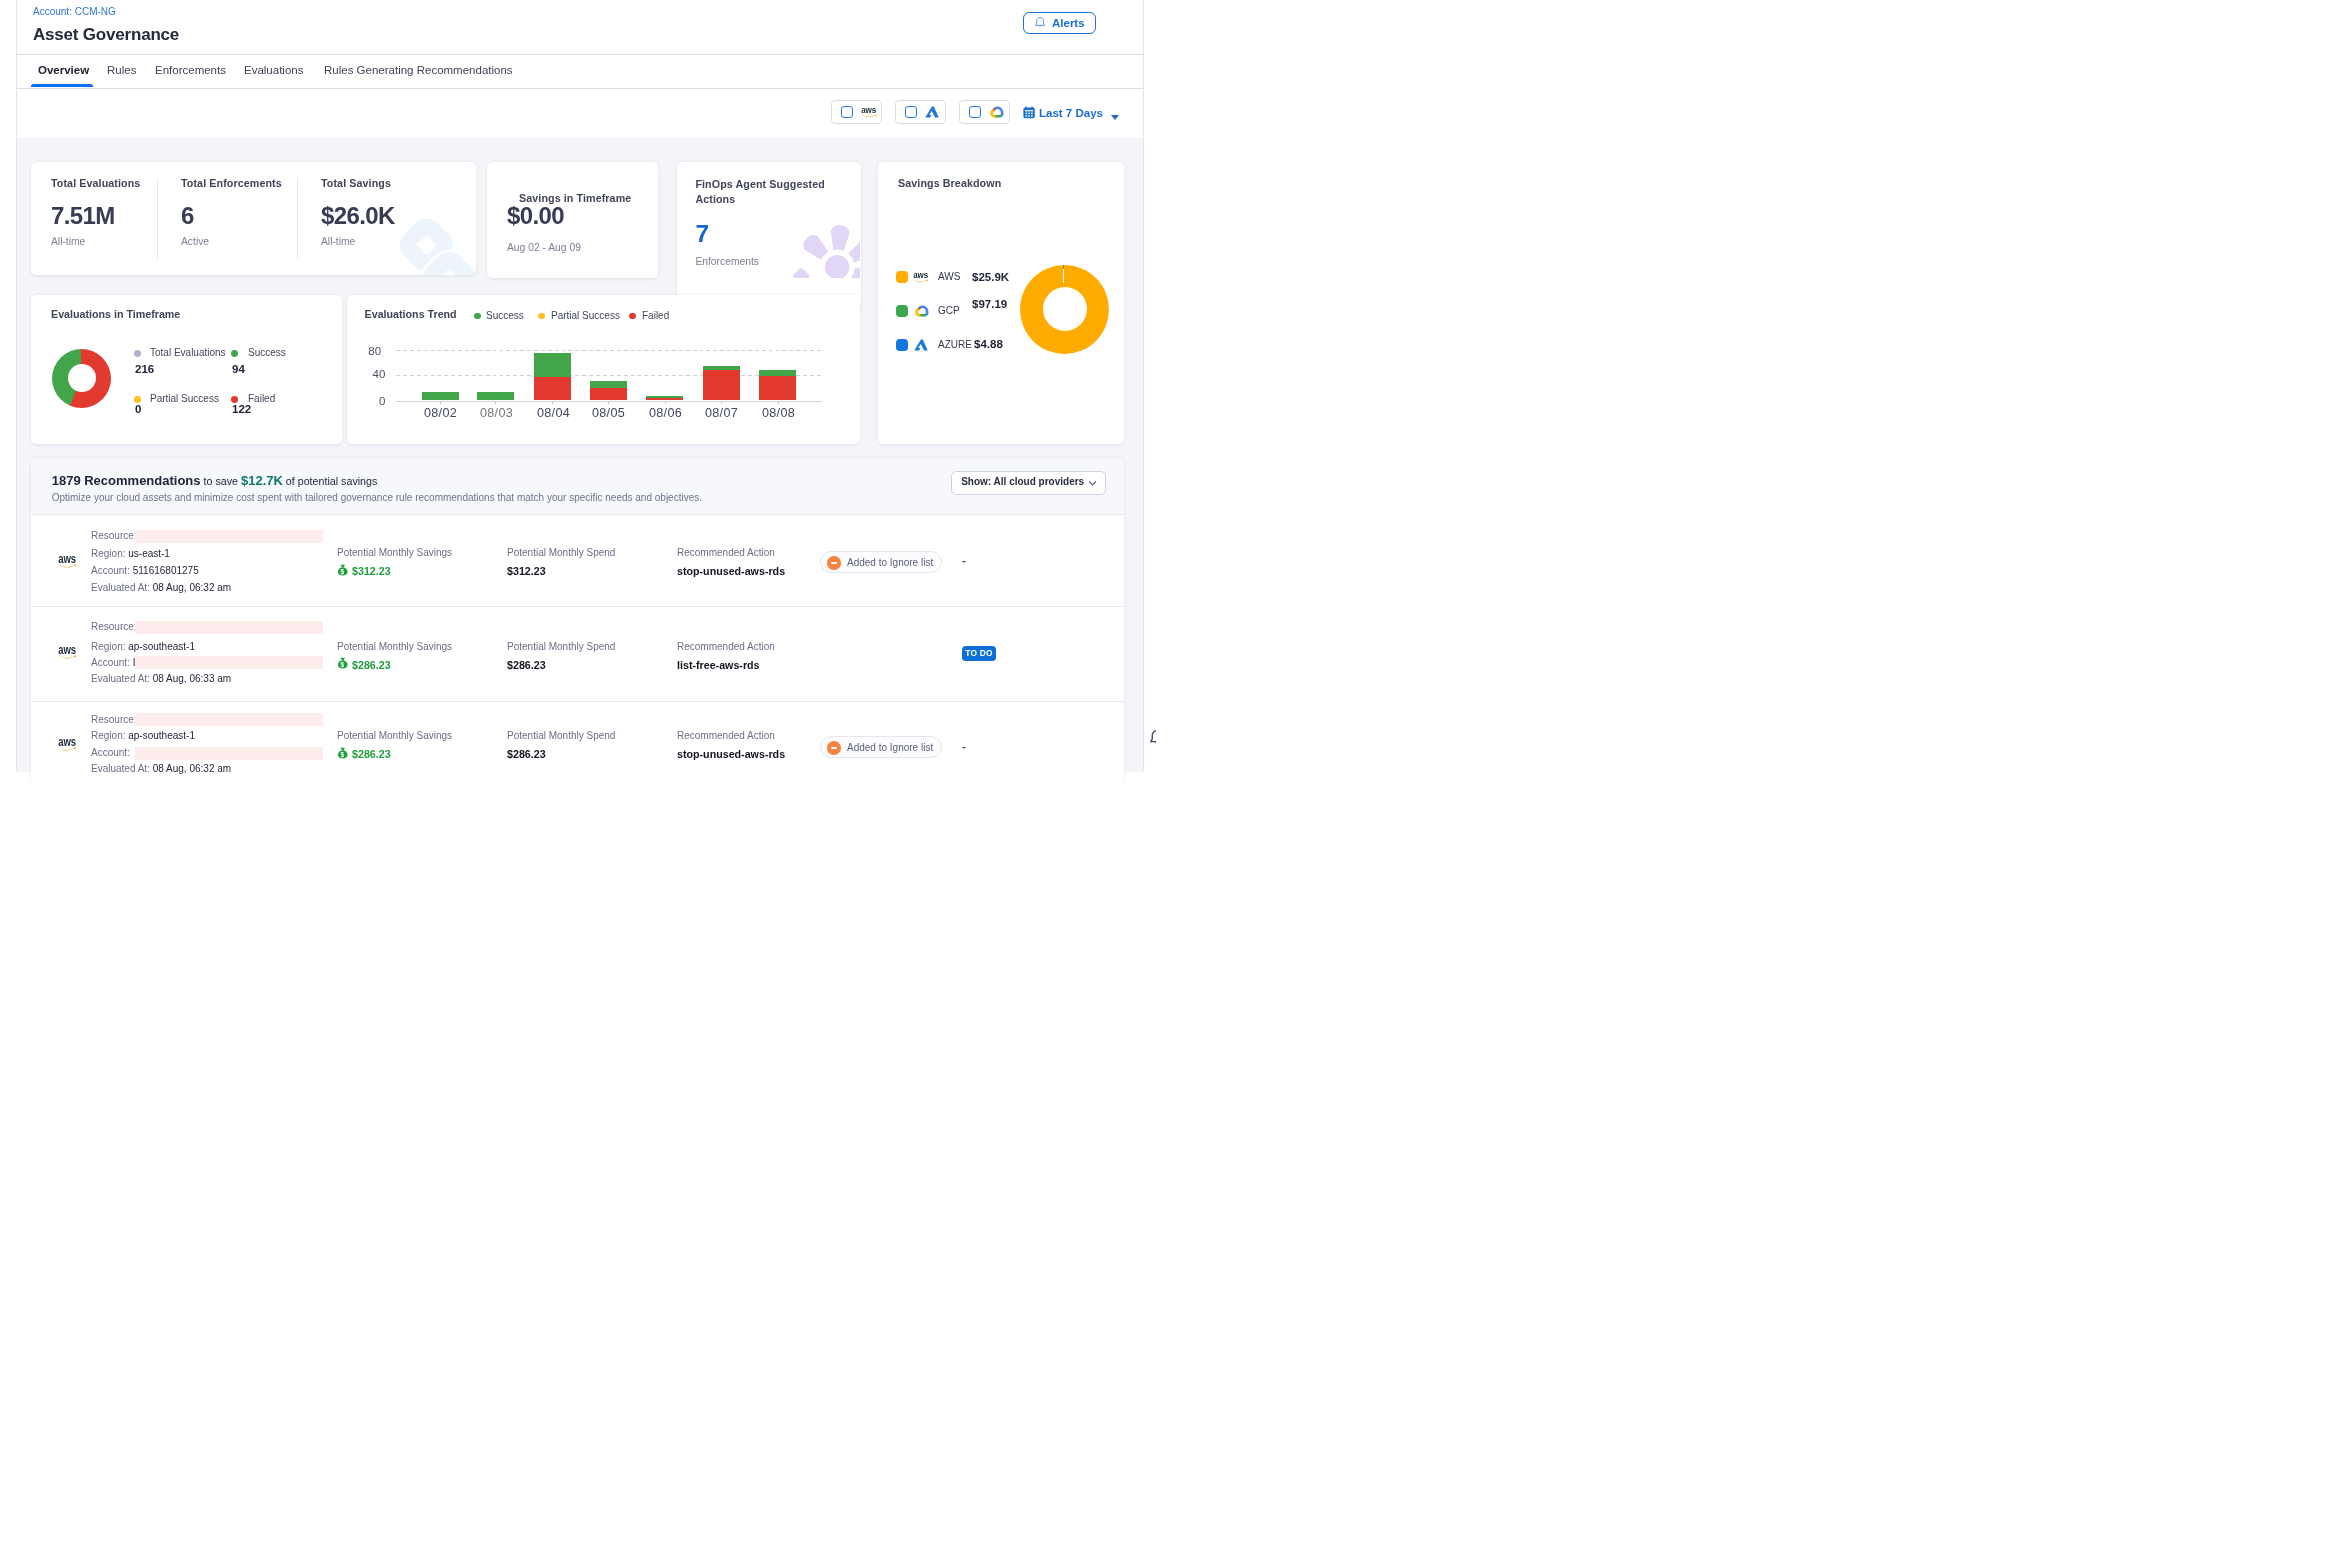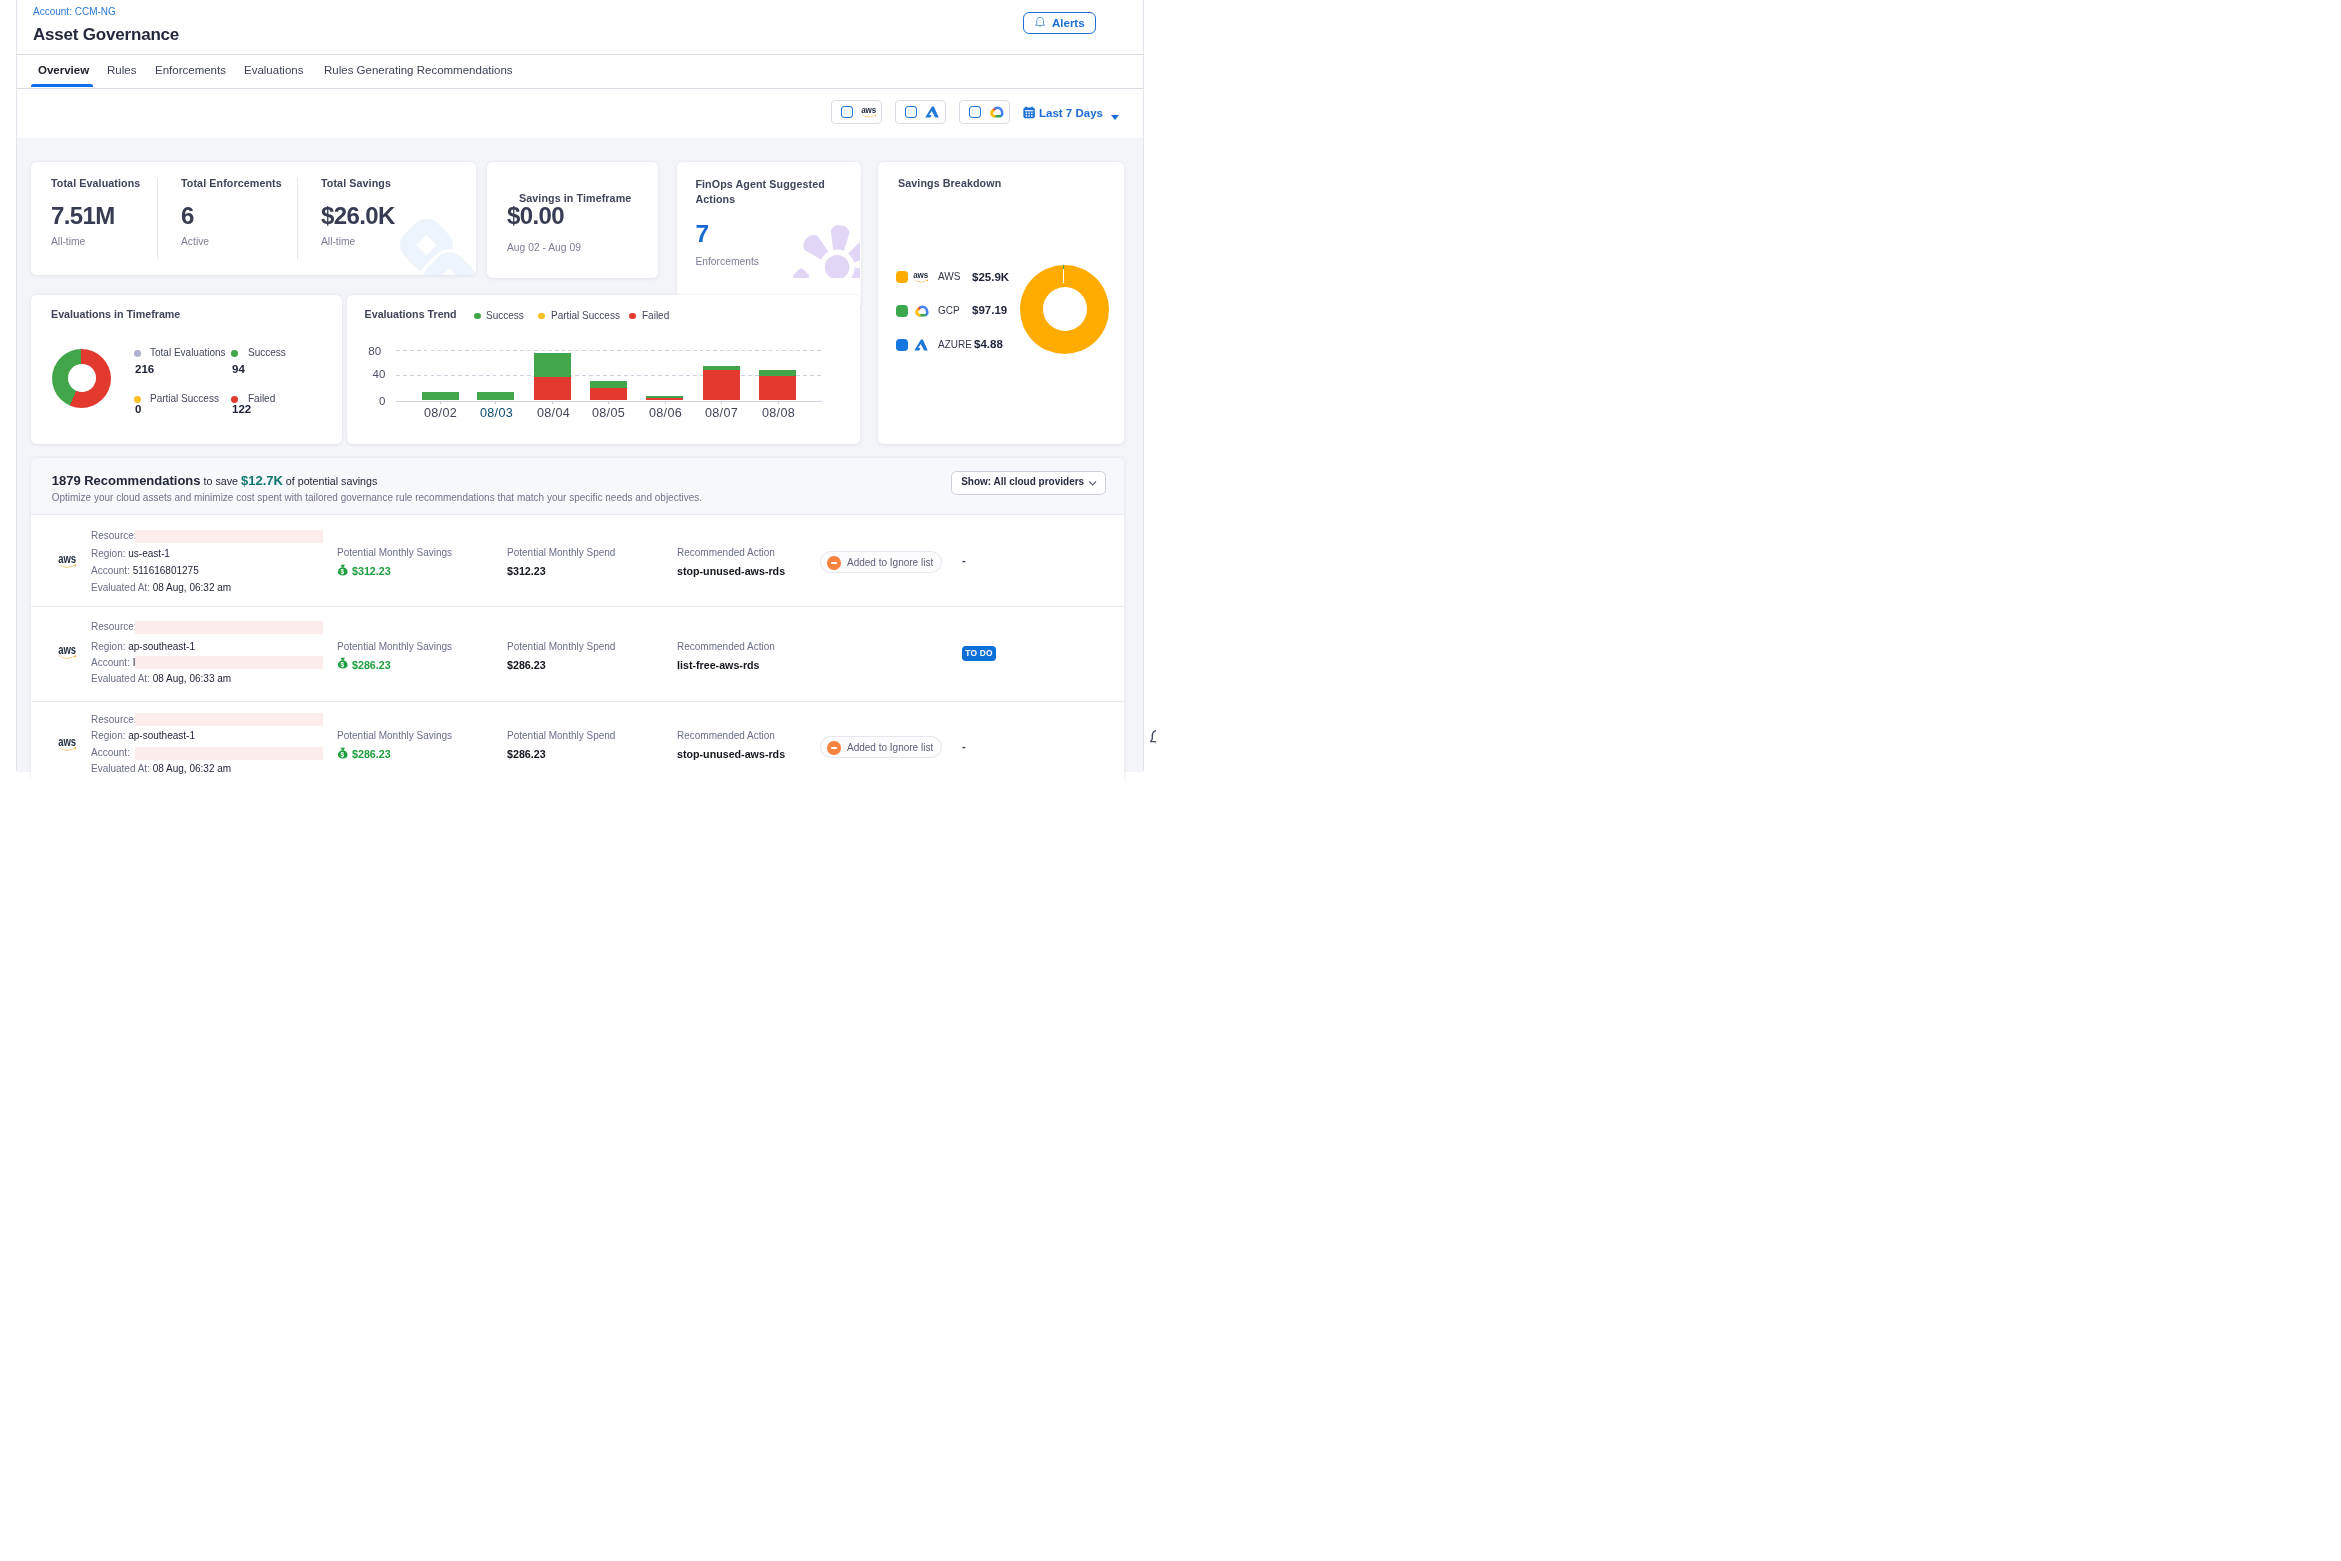--- a/index.html
+++ b/index.html
@@ -164,21 +164,21 @@
     <svg class="abs" style="left:35px; top:142px;" width="17" height="13" viewBox="0 0 22 17">
         <g stroke-linecap="round" fill="none" stroke-width="3.3">
           <path d="M6.4 7.3 L9.9 4.1" stroke="#ea4335"></path>
           <path d="M9.9 4.1 A6.2 6.2 0 0 1 18.3 8.7 L18.3 10.2 A3.3 3.3 0 0 1 16.4 14.4" stroke="#4285f4"></path>
           <path d="M15.2 14.6 L8.3 14.6" stroke="#34a853"></path>
           <path d="M8.3 14.6 A4.6 4.6 0 0 1 4.5 9.6 L6.2 7.5" stroke="#fbbc05"></path>
         </g>
 
     </svg>
     <div class="abs" style="left:60px; top:143px; font-size:10px; color:#33374c;">GCP</div>
-    <div class="abs" style="left:94px; top:142px; font-size:11.5px; font-weight:bold; color:#22263a;">$97.19</div>
+    <div class="abs" style="left:94px; top:136px; font-size:11.5px; font-weight:bold; color:#22263a;">$97.19</div>
     <div class="abs" style="left:18.4px; top:177px; width:11.5px; height:11.5px; border-radius:3.8px; background:#1476e0;"></div>
     <svg class="abs" style="left:35px; top:176px;" width="16" height="13.8" viewBox="0 0 21 18">
         <path d="M10.4 1.8 L13.0 1.8 L19.3 16.2 L14.6 16.2 L10.2 7.8 L6.8 13.1 L10.0 13.1 L8.2 16.2 L1.7 16.2 Z" fill="#2079d8"></path>
       </svg>
     <div class="abs" style="left:60px; top:177px; font-size:10px; color:#33374c;">AZURE</div>
     <div class="abs" style="left:96px; top:176px; font-size:11.5px; font-weight:bold; color:#22263a;">$4.88</div>
   </div>
 
   <div class="card" style="left:31px; top:295px; width:311px; height:149px;">
     <div class="abs" style="left:20px; top:13px; font-size:10.7px; font-weight:bold; color:#3f4459;">Evaluations in Timeframe</div>
@@ -230,21 +230,21 @@
     <div class="abs" style="left:412px; bottom:68px; width:37px; background:#42a549; height:6.1px;"></div>
 
     <div class="abs" style="left:93px; top:106px; width:0.8px; height:3.1px; background:#c6cbd9;"></div>
     <div class="abs" style="left:148px; top:106px; width:0.8px; height:3.1px; background:#c6cbd9;"></div>
     <div class="abs" style="left:205px; top:106px; width:0.8px; height:3.1px; background:#c6cbd9;"></div>
     <div class="abs" style="left:261px; top:106px; width:0.8px; height:3.1px; background:#c6cbd9;"></div>
     <div class="abs" style="left:318px; top:106px; width:0.8px; height:3.1px; background:#c6cbd9;"></div>
     <div class="abs" style="left:374px; top:106px; width:0.8px; height:3.1px; background:#c6cbd9;"></div>
     <div class="abs" style="left:431px; top:106px; width:0.8px; height:3.1px; background:#c6cbd9;"></div>
     <div class="abs" style="left:70px;  top:111px; width:47px; text-align:center; font-size:12.6px; letter-spacing:0.3px; color:#42465c;">08/02</div>
-    <div class="abs" style="left:126px; top:111px; width:47px; text-align:center; font-size:12.6px; letter-spacing:0.3px; color:#0c4a6e;">08/03</div>
+    <div class="abs" style="left:126px; top:111px; width:47px; text-align:center; font-size:12.6px; letter-spacing:0.3px; color:#737373;">08/03</div>
     <div class="abs" style="left:183px; top:111px; width:47px; text-align:center; font-size:12.6px; letter-spacing:0.3px; color:#42465c;">08/04</div>
     <div class="abs" style="left:238px; top:111px; width:47px; text-align:center; font-size:12.6px; letter-spacing:0.3px; color:#42465c;">08/05</div>
     <div class="abs" style="left:295px; top:111px; width:47px; text-align:center; font-size:12.6px; letter-spacing:0.3px; color:#42465c;">08/06</div>
     <div class="abs" style="left:351px; top:111px; width:47px; text-align:center; font-size:12.6px; letter-spacing:0.3px; color:#42465c;">08/07</div>
     <div class="abs" style="left:408px; top:111px; width:47px; text-align:center; font-size:12.6px; letter-spacing:0.3px; color:#42465c;">08/08</div>
   </div>
 
   <div class="card" style="left:31px; top:458px; width:1093px; height:323px; border-radius:5.4px 5.4px 0 0; overflow:hidden;">
     <div class="abs" style="left:0; top:0; width:1093px; height:57px; background:#f6f8fb; border-bottom:0.8px solid #e8eaf1;"></div>
     <div class="abs" style="left:20.7px; top:14.5px; font-size:10.7px; color:#22263a;"><span style="font-size:13px; font-weight:bold;">1879 Recommendations</span> to save <span style="font-size:13px; font-weight:bold; color:#0f766e;">$12.7K</span> of potential savings</div>

